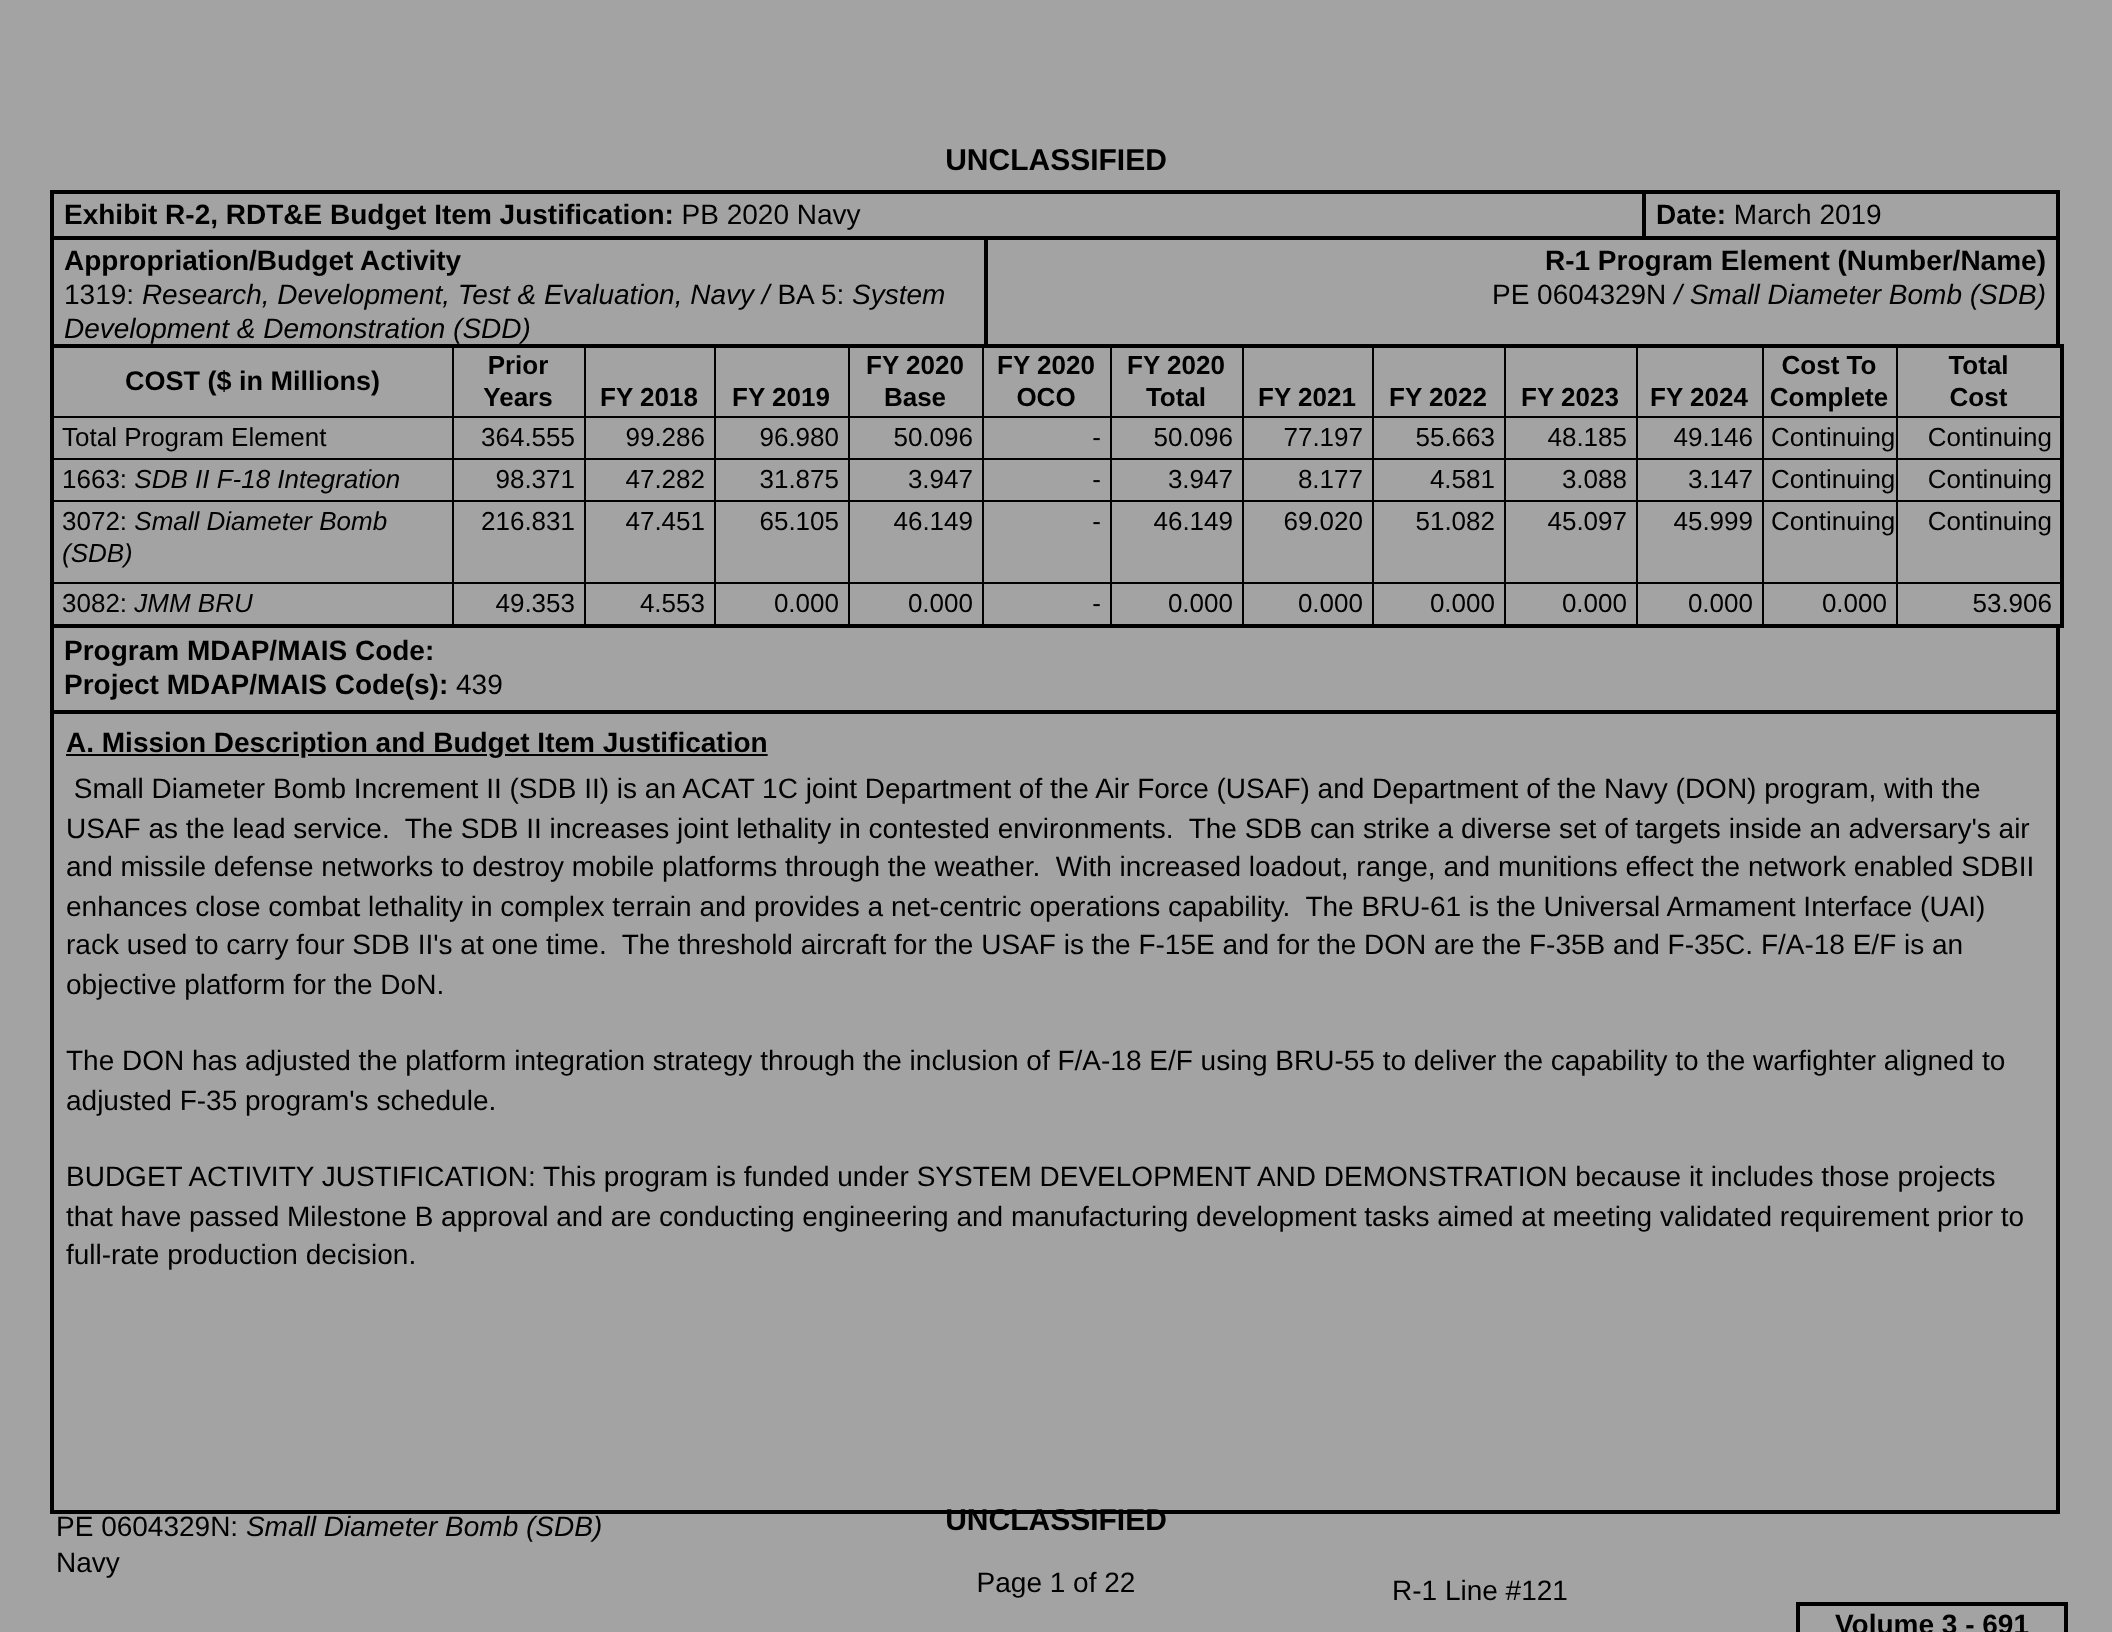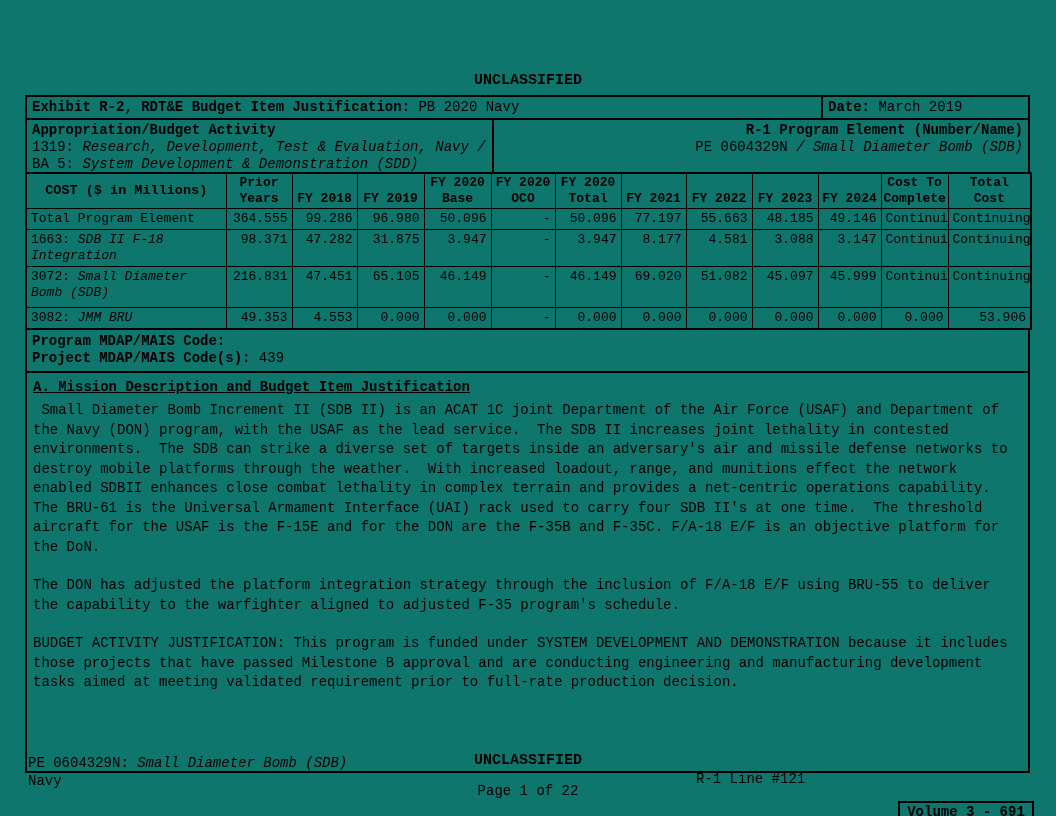--- a/index.html
+++ b/index.html
@@ -1,19 +1,19 @@
 <!DOCTYPE html>
 <html><head>
 <meta charset="utf-8">
 <style>
   * { margin:0; padding:0; box-sizing:border-box; }
   html,body { background:#ffffff; }
   .page {
-    position:relative; width:1056px; height:816px; background:#0f766e;
-    font-family:Liberation Mono, monospace; color:#000000; overflow:hidden;
+    position:relative; width:1056px; height:816px; background:#a3a3a3;
+    font-family:Liberation Sans, sans-serif; color:#000000; overflow:hidden;
   }
   .top-class {
     position:absolute; top:72px; left:0; width:100%;
     text-align:center; font-weight:bold; font-size:15px;
   }
   .doc { position:absolute; left:25px; top:95px; width:1005px; }
 
   
   .hdr-box { border:2px solid #000; }
   .hdr-row1 { display:flex; height:21px; }
@@ -44,21 +44,21 @@
 
   
   .mission-box { border:2px solid #000; margin-top:-2px; height:402px; padding:6px 6px; overflow:hidden; }
   .mission-heading { font-size:14px; font-weight:bold; text-decoration:underline; margin-bottom:6px; }
   .mission-box p { font-size:14px; line-height:19.5px; white-space:pre-wrap; margin-bottom:19px; }
 
   
   .ftr-left { position:absolute; left:28px; top:754px; font-size:14px; line-height:18px; }
   .ftr-class { position:absolute; top:752px; left:0; width:1056px; text-align:center; font-weight:bold; font-size:15px; }
   .ftr-page { position:absolute; top:771px; left:0; width:1056px; text-align:center; font-size:14px;margin-top:12px; }
-  .ftr-r1line { position:absolute; top:771px; left:696px; font-size:14px; }
+  .ftr-r1line { position:absolute; top:787px; left:696px; font-size:14px; }
   .vol-box {
     position:absolute; top:757px; left:898px; width:136px; height:23px;
     border:2px solid #000; text-align:center; font-weight:bold; font-size:14px; line-height:19px;margin-top:44px;
   }
 </style>
 </head>
 <body>
 
 <div class="page">
 

